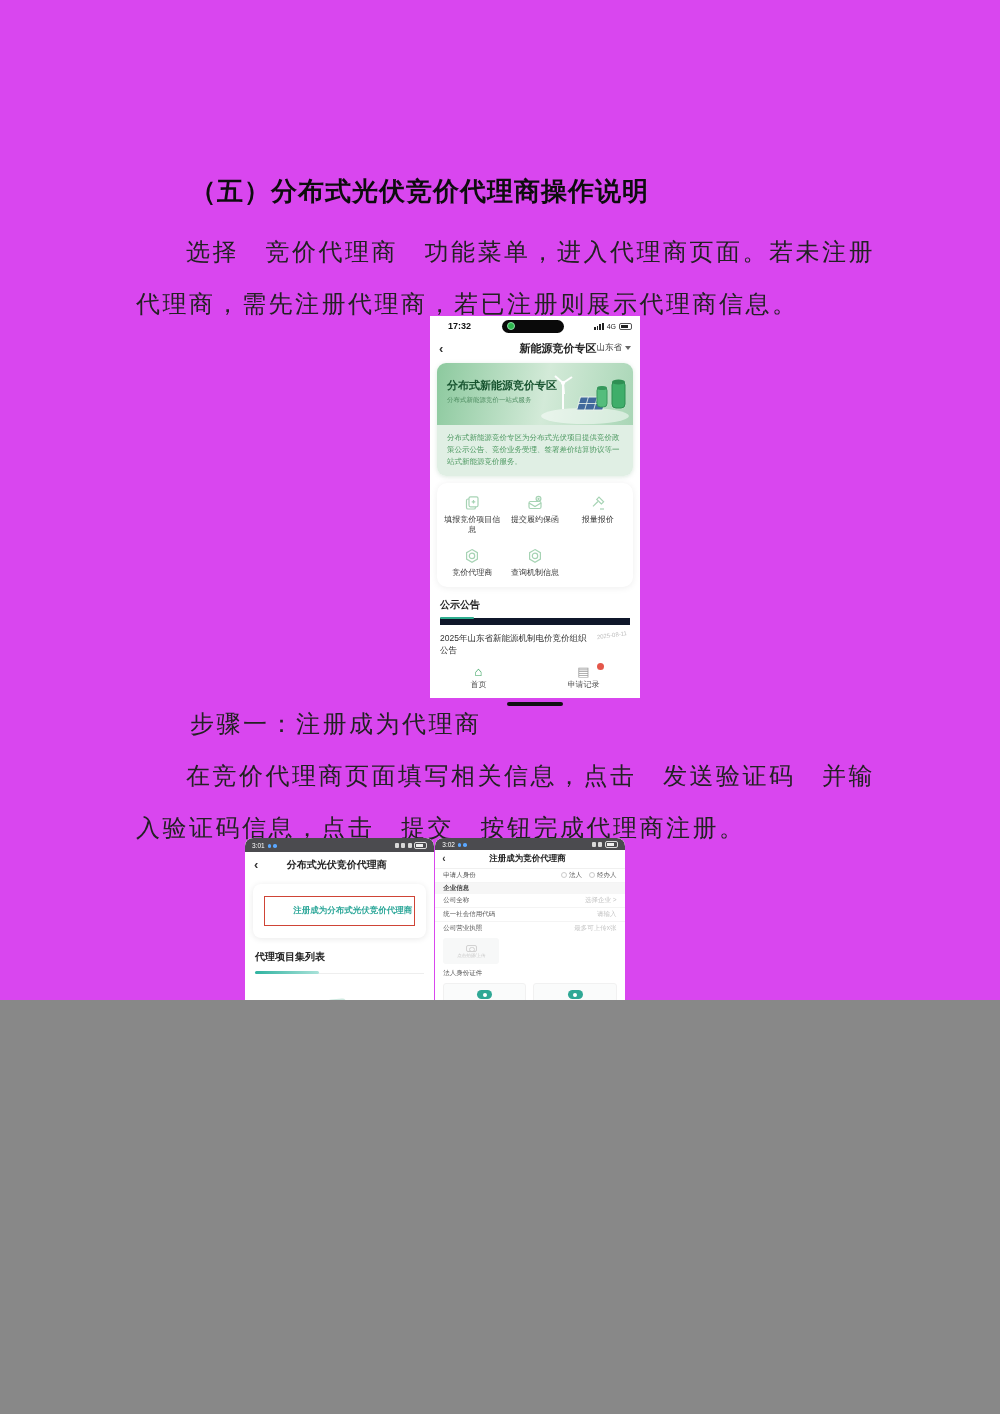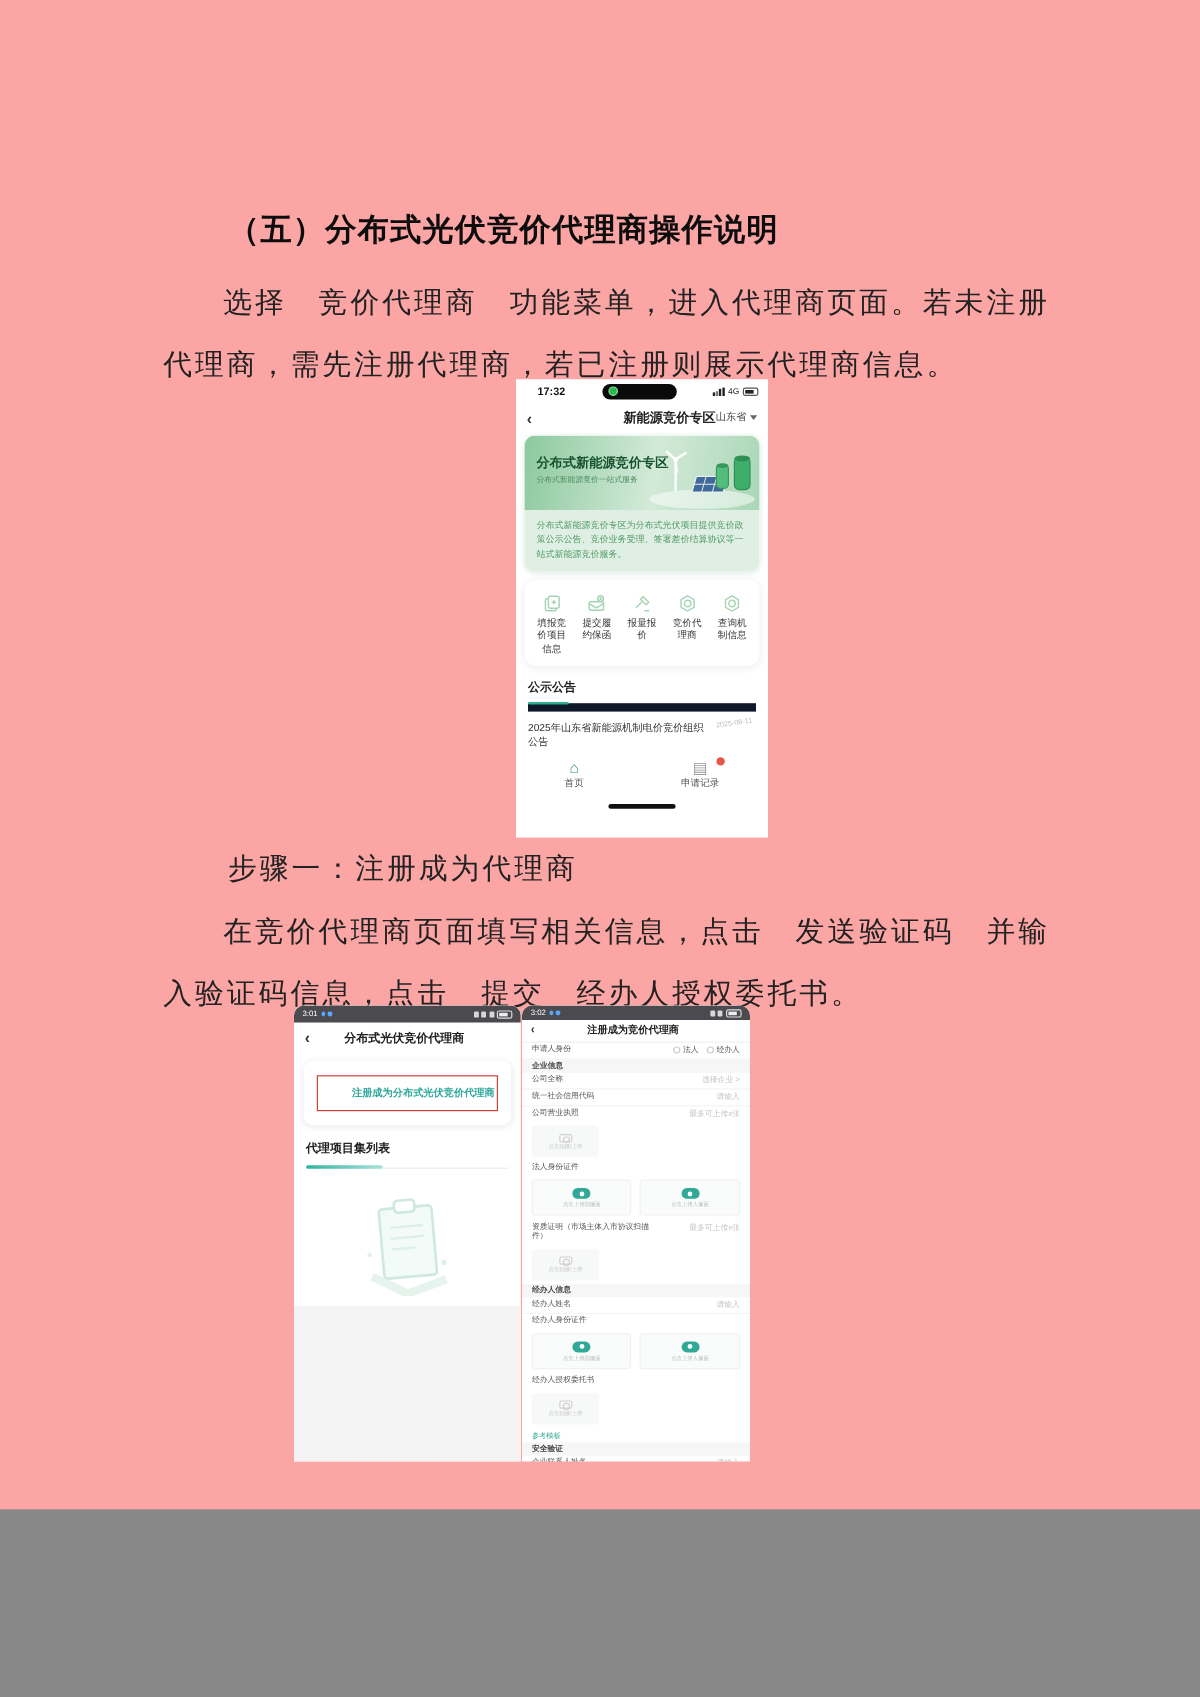--- a/index.html
+++ b/index.html
@@ -1,19 +1,19 @@
 <!DOCTYPE html>
 <html><head>
 <meta charset="utf-8">
 <style>
   * { box-sizing: border-box; margin: 0; padding: 0; }
   html,body { background:#888; }
   .page {
-    position: relative; width: 1000px; height: 1258px; margin: 0 auto;
-    background: #fca5a5; overflow: hidden;
+    position: relative; width: 1000px; height: 1000px; margin: 0 auto;
+    background: #d946ef; overflow: hidden;
     font-family: "Liberation Serif", serif; color: #1a1a1a;
   }
   
   .doc-heading {
     position: absolute; left: 190px; top: 174px;
     font-family: "Liberation Sans", sans-serif;
     font-size: 26px; font-weight: bold; letter-spacing: 1px; color: #0d0d0d;
     white-space: nowrap;
   }
   .doc-line {
@@ -51,21 +51,21 @@
   .p1-sright { display:flex; align-items:center; gap:3px; font-size:7px; color:#222; }
   .p1-nav { display:flex; align-items:center; height:24px; padding:0 9px; }
   .p1-nav-title { flex:1; text-align:right; font-size:11px; font-weight:bold; color:#222; }
   .p1-region { font-size:8.5px; color:#444; }
   .p1-banner { margin:3px 7px 0; border-radius:9px; overflow:hidden; box-shadow:0 1px 4px rgba(120,170,130,.25); }
   .banner-top { position:relative; height:62px; background:linear-gradient(100deg,#8cc99e 0%,#d3ead8 55%,#a9d6b6 100%);padding-left:44px; }
   .banner-title { position:absolute; left:10px; top:15px; font-size:11px; font-weight:bold; color:#17532f; }
   .banner-sub { position:absolute; left:10px; top:33px; font-size:6.5px; color:#4f8d62; }
   .banner-art { position:absolute; right:2px; bottom:0; }
   .banner-desc { background:#e0efe4; padding:7px 10px 8px; font-size:7.5px; color:#4f9a63; line-height:1.6; }
-  .p1-menucard { margin:7px 7px 0; background:#fff; border-radius:10px; box-shadow:0 1px 7px rgba(0,0,0,.07); padding:11px 4px 9px; display:grid; grid-template-columns:1fr 1fr 1fr 1fr 1fr; row-gap:11px; }
+  .p1-menucard { margin:7px 7px 0; background:#fff; border-radius:10px; box-shadow:0 1px 7px rgba(0,0,0,.07); padding:11px 4px 9px; display:grid; grid-template-columns:1fr 1fr 1fr; row-gap:11px; }
   .menu-item { text-align:center; font-size:8px; color:#333; line-height:1.3; padding:0 3px; }
   .menu-item svg { display:block; margin:0 auto 3px; }
   .p1-ann-h { margin:11px 10px 0; position:relative; font-size:10px; font-weight:bold; color:#222; padding-bottom:6px; border-bottom:7px solid #0f172a; }
   .p1-ann-h::after { content:''; position:absolute; left:0; bottom:-1px; width:34px; height:2.5px; background:#2fae8f; border-radius:2px; }
   .p1-ann-row { display:flex; margin:7px 10px 0; gap:4px; }
   .ann-title { flex:1; font-size:8.5px; color:#333; line-height:1.45; }
   .ann-date { width:32px; font-size:6px; color:#bdbdbd; transform:rotate(-8deg); line-height:1.3; }
   .p1-tabbar { display:flex; justify-content:space-around; margin-top:8px; }
   .tab { text-align:center; font-size:8px; color:#555; position:relative; }
   .tab .ticon { display:block; font-size:13px; line-height:14px; }
@@ -233,21 +233,21 @@
       <div class="tab tab-rec">
         <span class="ticon">▤<span class="badge"></span></span>
         <span>申请记录</span>
       </div>
     </div>
     <div class="p1-indicator"></div>
   </div>
 
   <div class="doc-line step">步骤一：注册成为代理商</div>
   <div class="doc-line p2l1">在竞价代理商页面填写相关信息，点击　发送验证码　并输</div>
-  <div class="doc-line p2l2">入验证码信息，点击　提交　经办人授权委托书。</div>
+  <div class="doc-line p2l2">入验证码信息，点击　提交　按钮完成代理商注册。</div>
 
   <div class="strip">
 
     <div class="phone">
       <div class="dstatus">
         <span><span>3:01</span><span class="dots blue">
               <i></i>
               <i></i>
             </span></span>
         <span class="dsicons">

